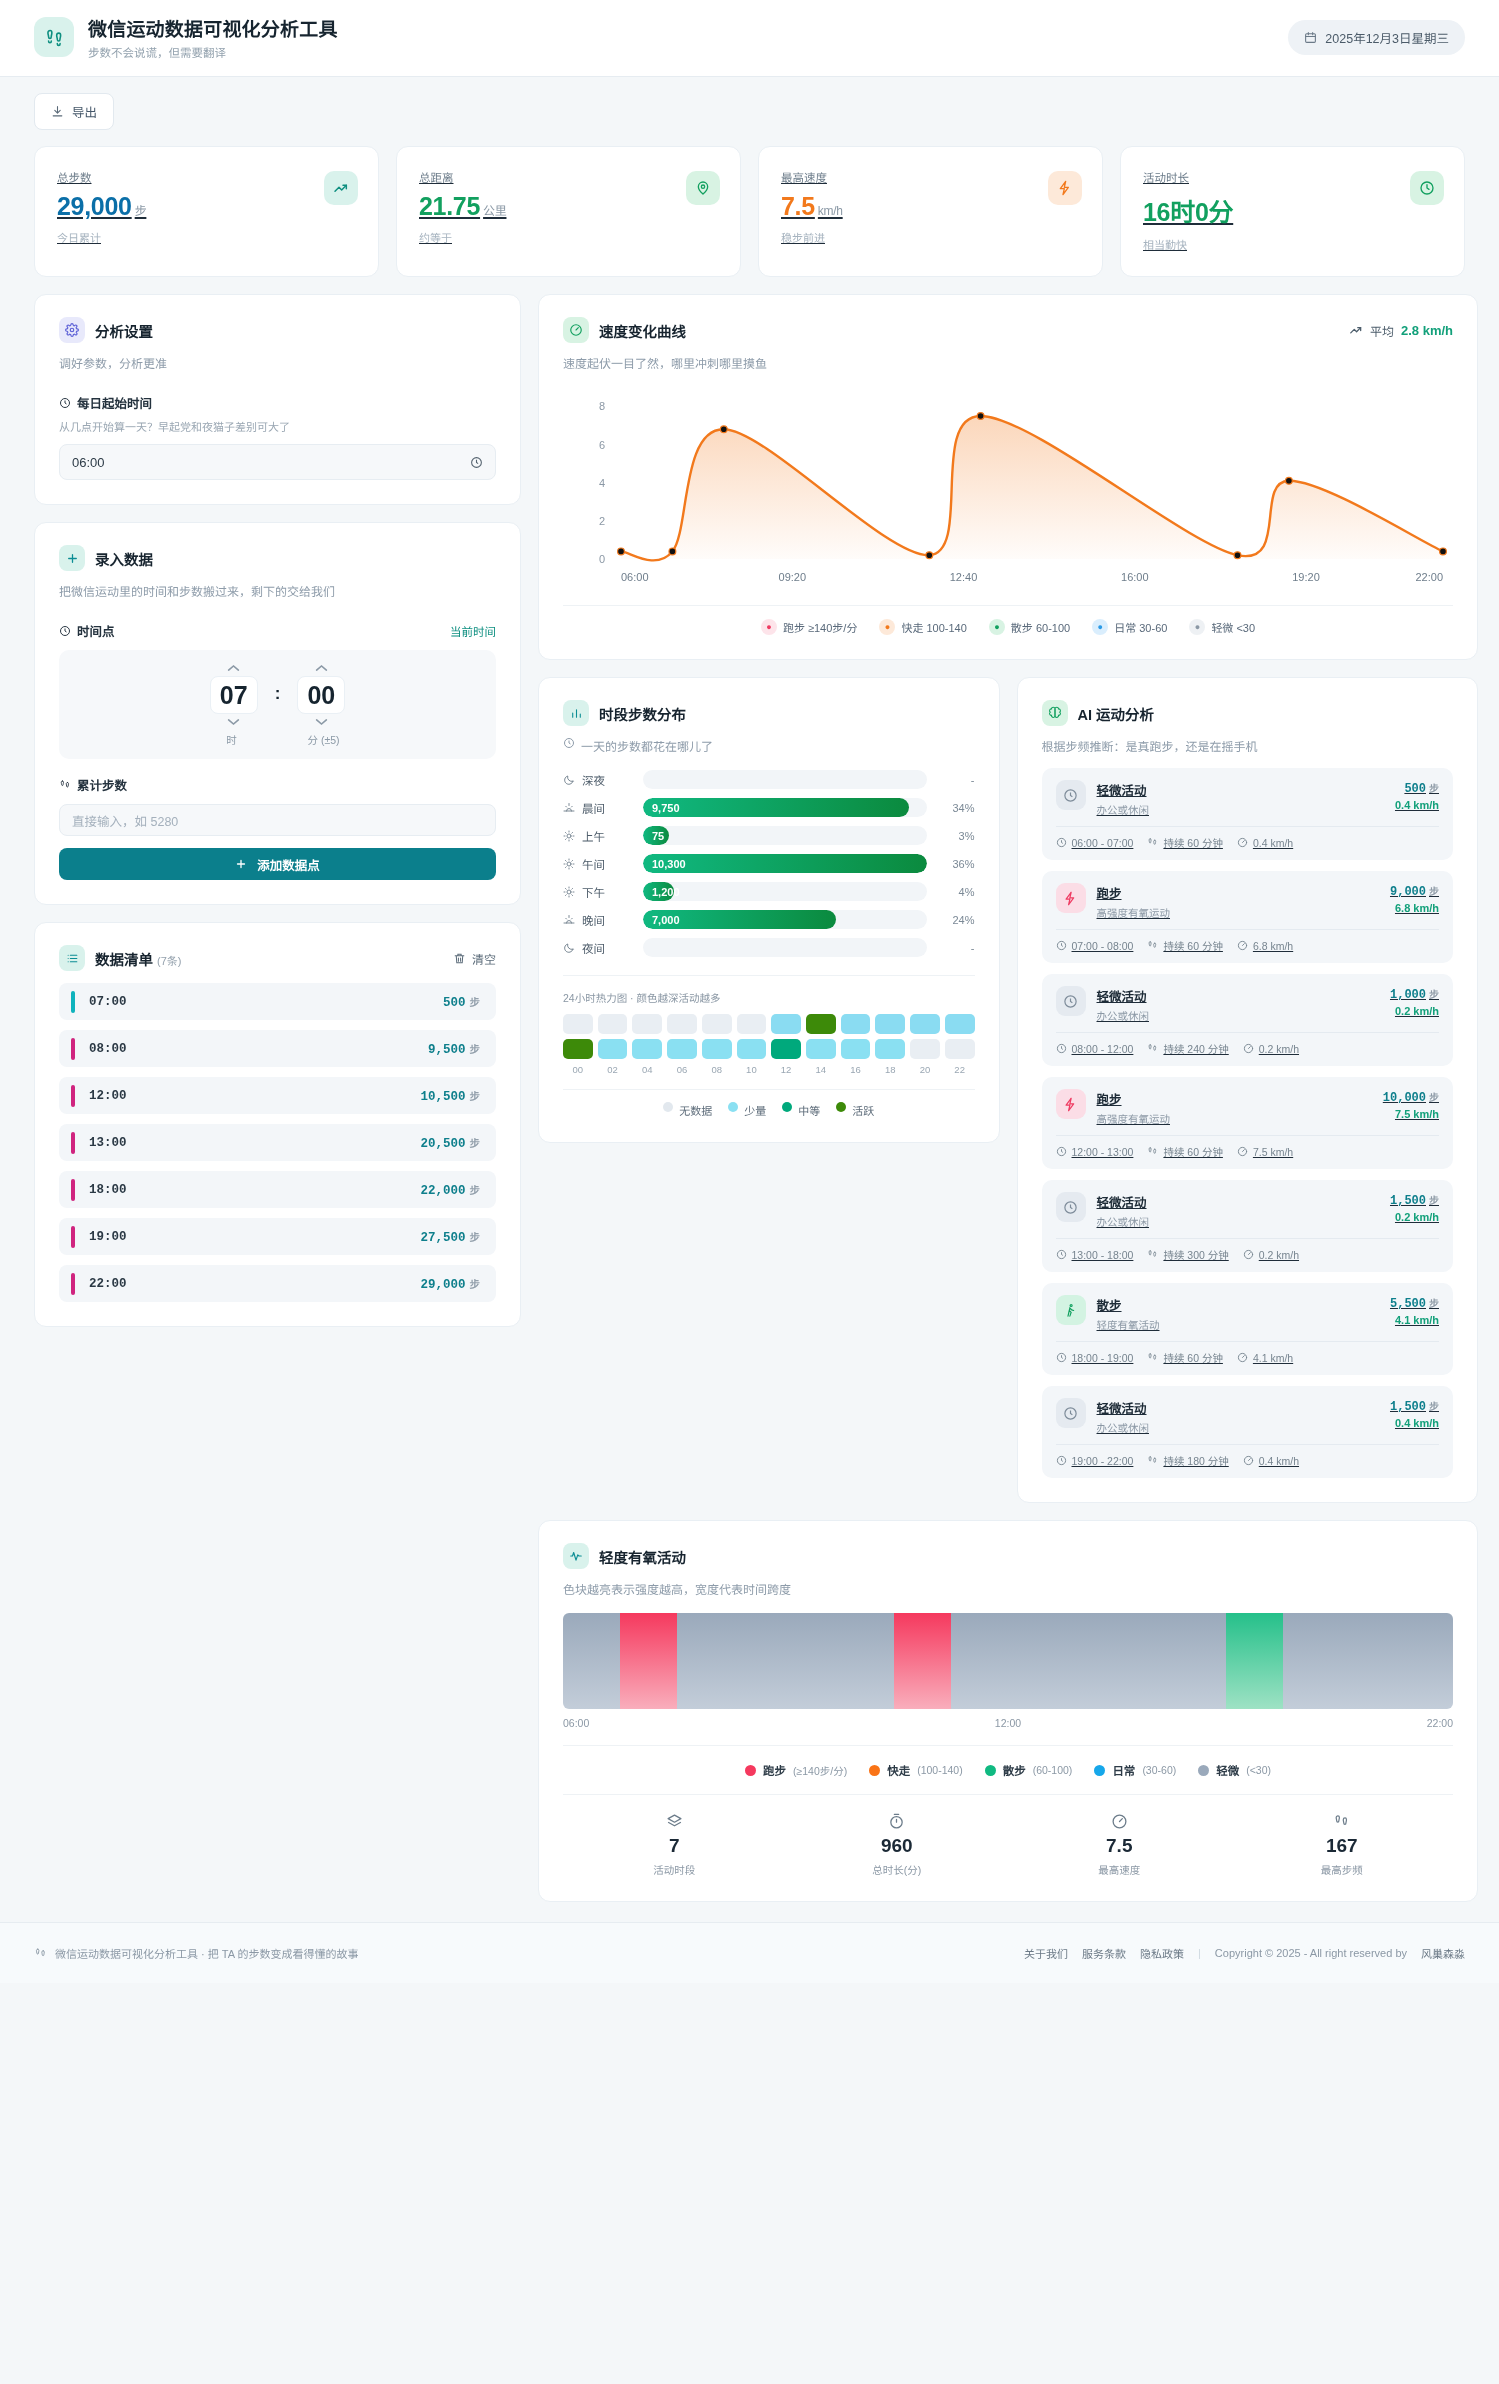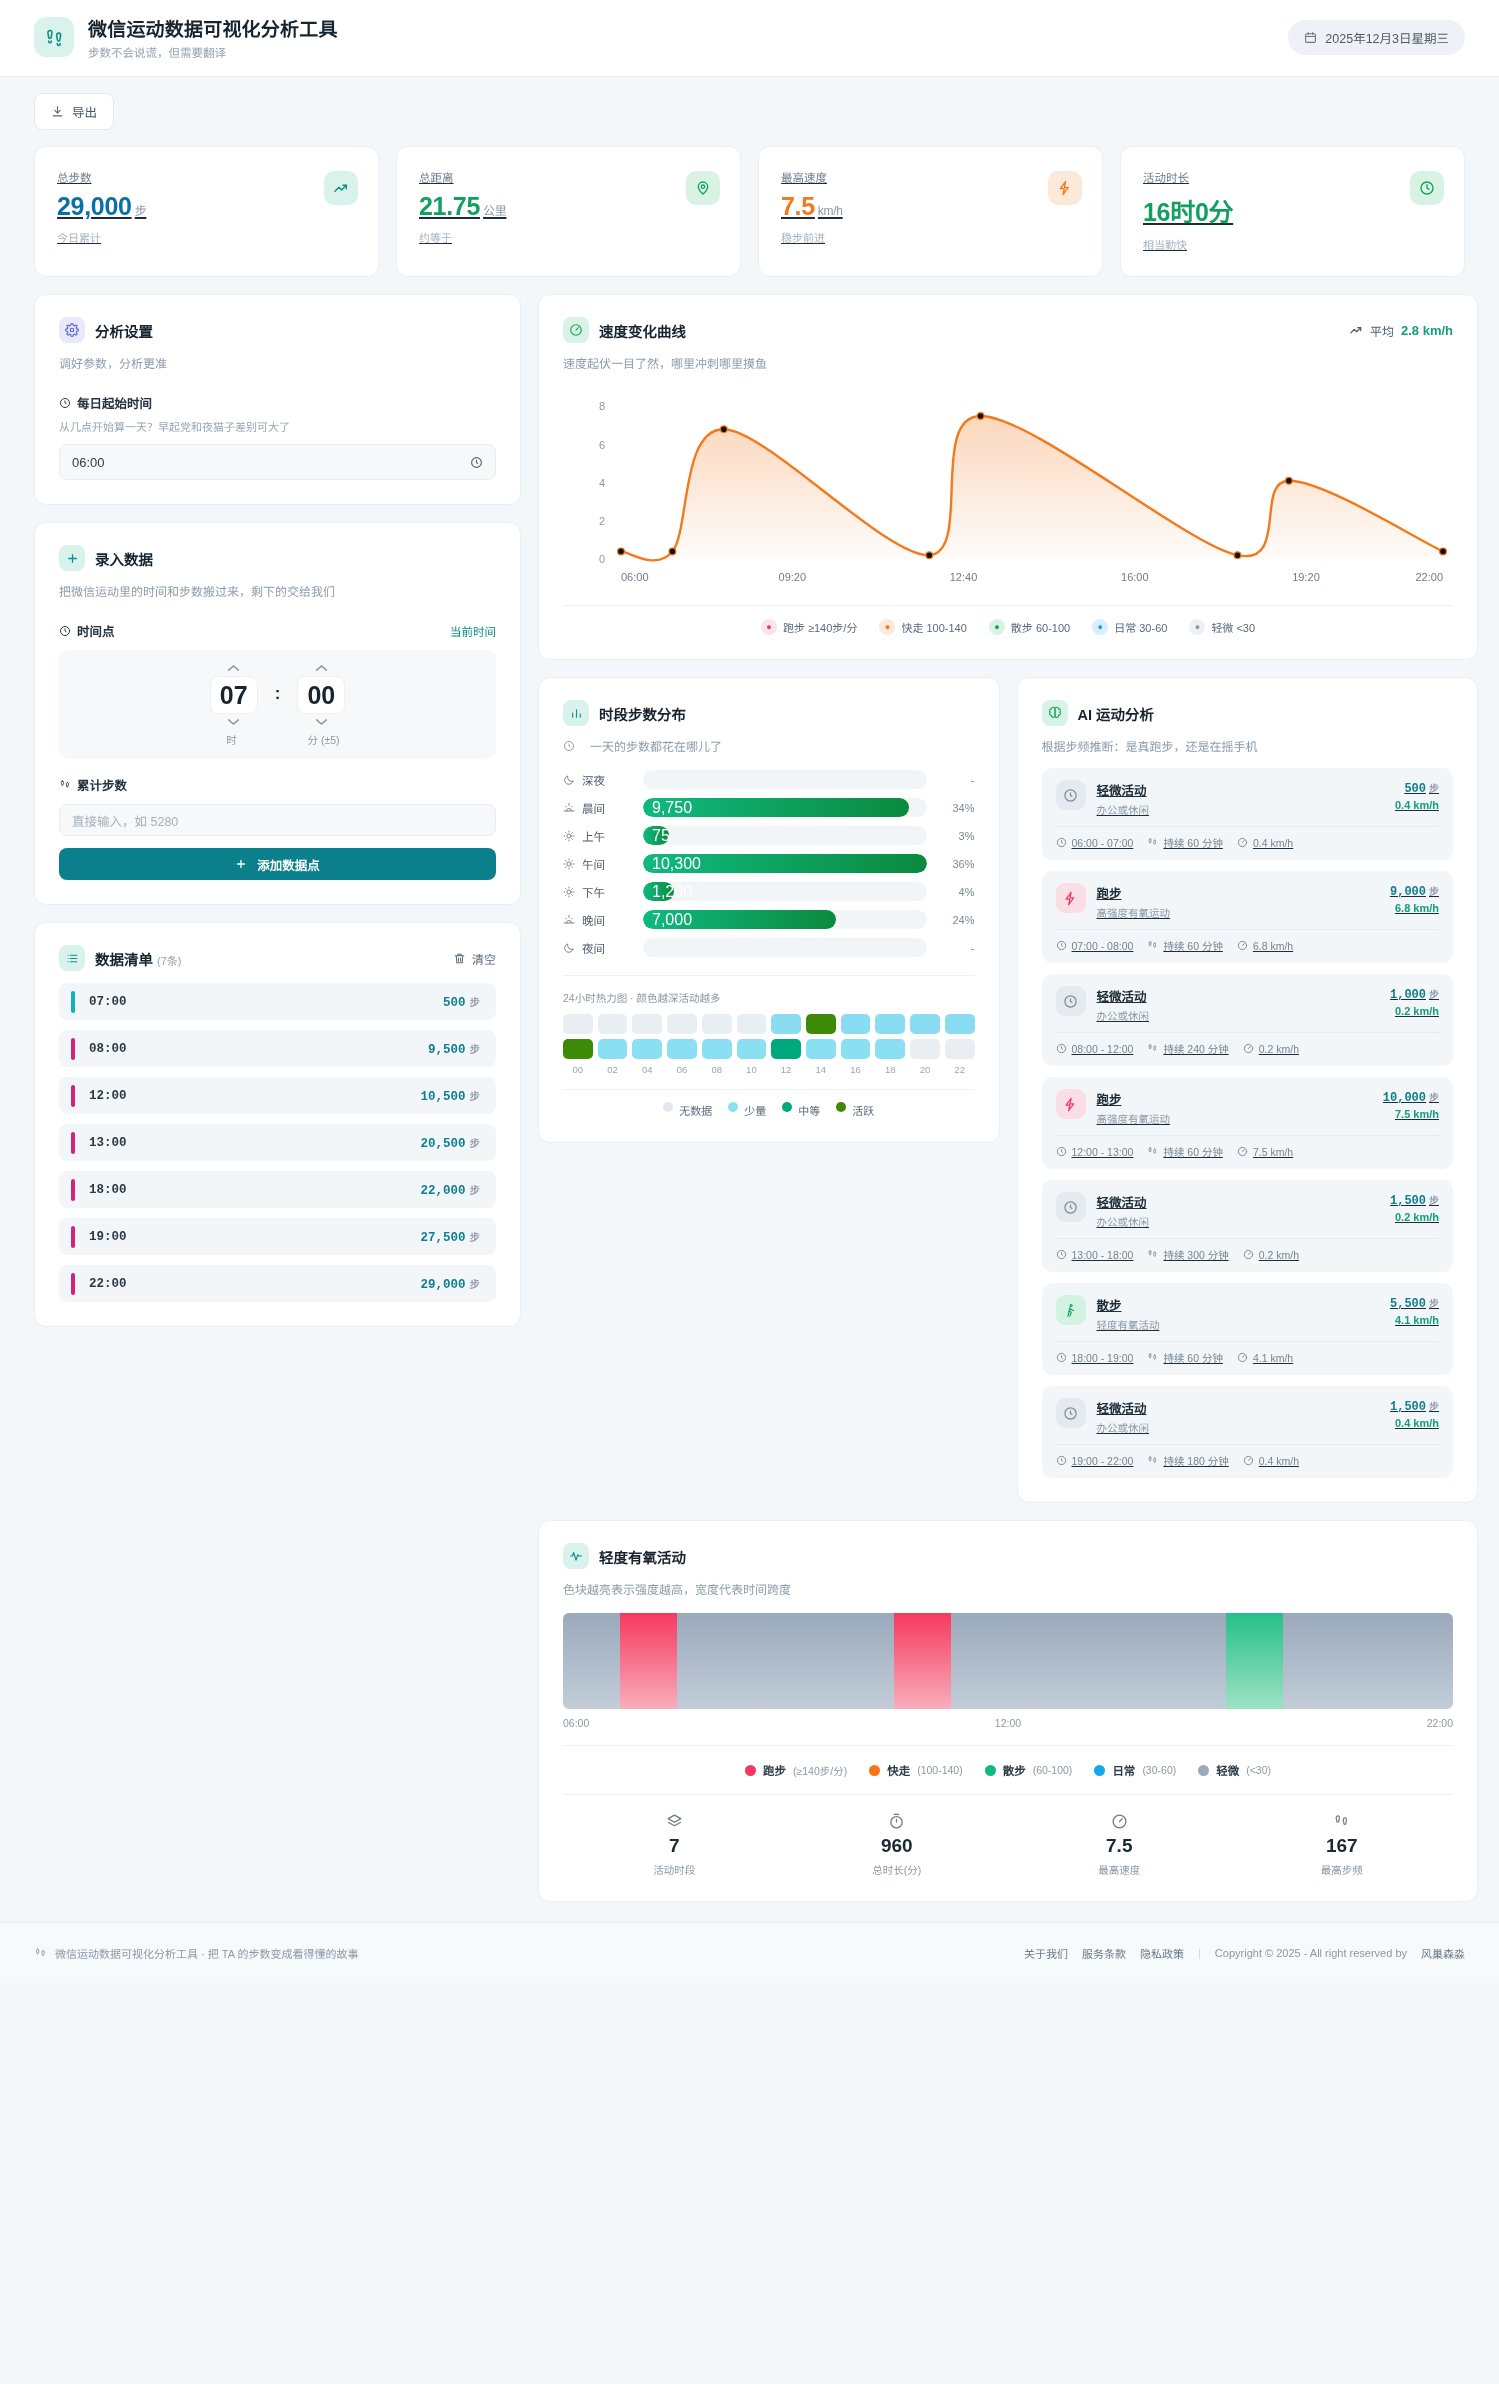--- a/index.html
+++ b/index.html
@@ -133,21 +133,21 @@
   .lg-ico { width: 16px; height: 16px; border-radius: 50%; display: flex; align-items: center; justify-content: center; font-size: 9px; }
 
   
   .mid-grid { display: grid; grid-template-columns: 1fr 1fr; gap: 17px; align-items: start; }
   .dist-row { display: grid; grid-template-columns: 72px 1fr 40px; align-items: center; gap: 8px; margin-top: 9px; }
   .dist-name { display: flex; align-items: center; gap: 7px; font-size: 11.5px; color: #4d5c6a; }
   .dist-track { height: 19px; background: #f2f5f8; border-radius: 10px; overflow: hidden; position: relative; }
   .dist-fill {
     height: 100%; border-radius: 10px;
     background: linear-gradient(90deg, #10b981, #0b8a3e);
-    display: flex; align-items: center; color: #fff; font-size: 16px; font-weight: normal;
+    display: flex; align-items: center; color: #fff; font-size: 11px; font-weight: bold;
     padding-left: 9px; white-space: nowrap;
   }
   .dist-pct { font-size: 11px; color: #7b8996; text-align: right; }
 
   .heat-title { font-size: 10.5px; color: #8a97a4; margin-top: 18px; padding-top: 14px; border-top: 1px solid #eef2f5; }
   .heat-grid { display: grid; grid-template-columns: repeat(12, 1fr); gap: 5px; margin-top: 9px; }
   .heat-cell { height: 20px; border-radius: 5px; }
   .heat-ax { display: grid; grid-template-columns: repeat(12, 1fr); gap: 5px; margin-top: 5px; }
   .heat-ax span { font-size: 9.5px; color: #9aa7b3; text-align: center; }
   .heat-legend { display: flex; justify-content: center; gap: 16px; margin-top: 14px; padding-top: 12px; border-top: 1px solid #eef2f5; }
@@ -553,21 +553,21 @@
 
         <div class="card card-pad">
           <div class="card-head">
             <div class="card-ico" style="background:#d9f2ec;color:#0b8d94">
               <svg width="13" height="13" viewBox="0 0 24 24" fill="none" stroke="currentColor" stroke-width="2" stroke-linecap="round">
                   <path d="M5 19V11M12 19V5M19 19v-6"></path>
                 </svg>
             </div>
             <div class="card-title">时段步数分布</div>
           </div>
-          <div class="card-sub" style="display:flex;align-items:center;gap:15px">
+          <div class="card-sub" style="display:flex;align-items:flex-start;gap:6px">
             <span>
               <svg width="12" height="12" viewBox="0 0 24 24" fill="none" stroke="#8e9caa" stroke-width="2">
                   <circle cx="12" cy="12" r="9"></circle>
                   <path d="M12 7v5l3 2"></path>
                 </svg>
             </span>
             <span>一天的步数都花在哪儿了</span>
           </div>
 
           <div id="dist-rows" style="margin-top:16px">

